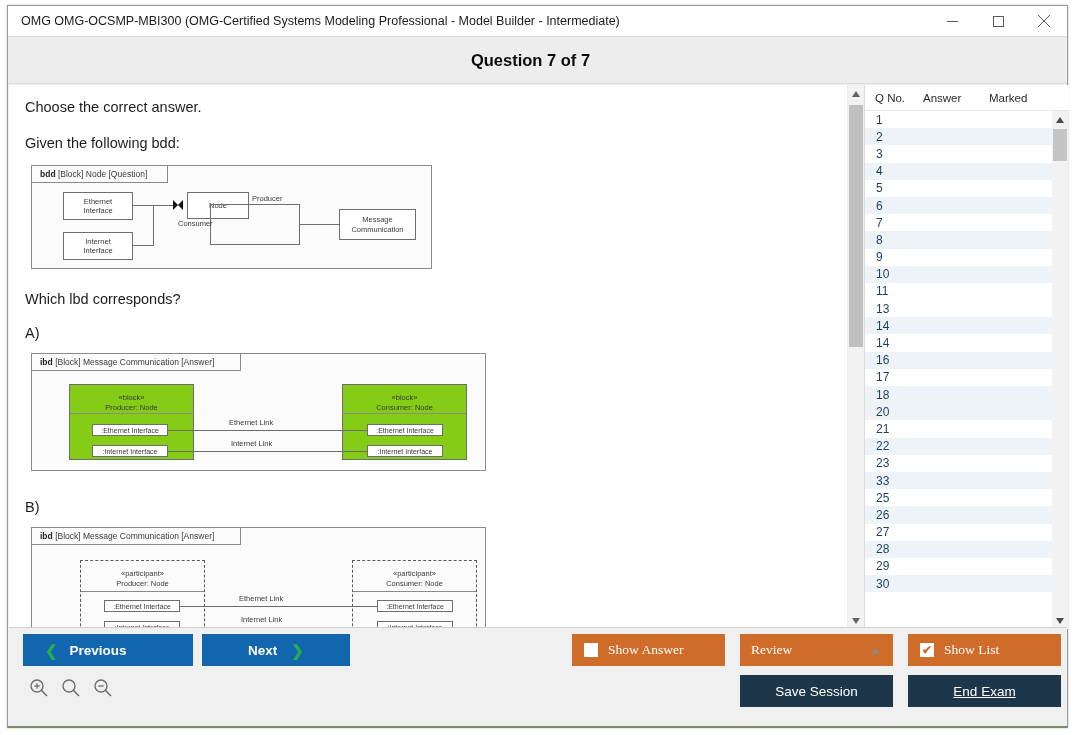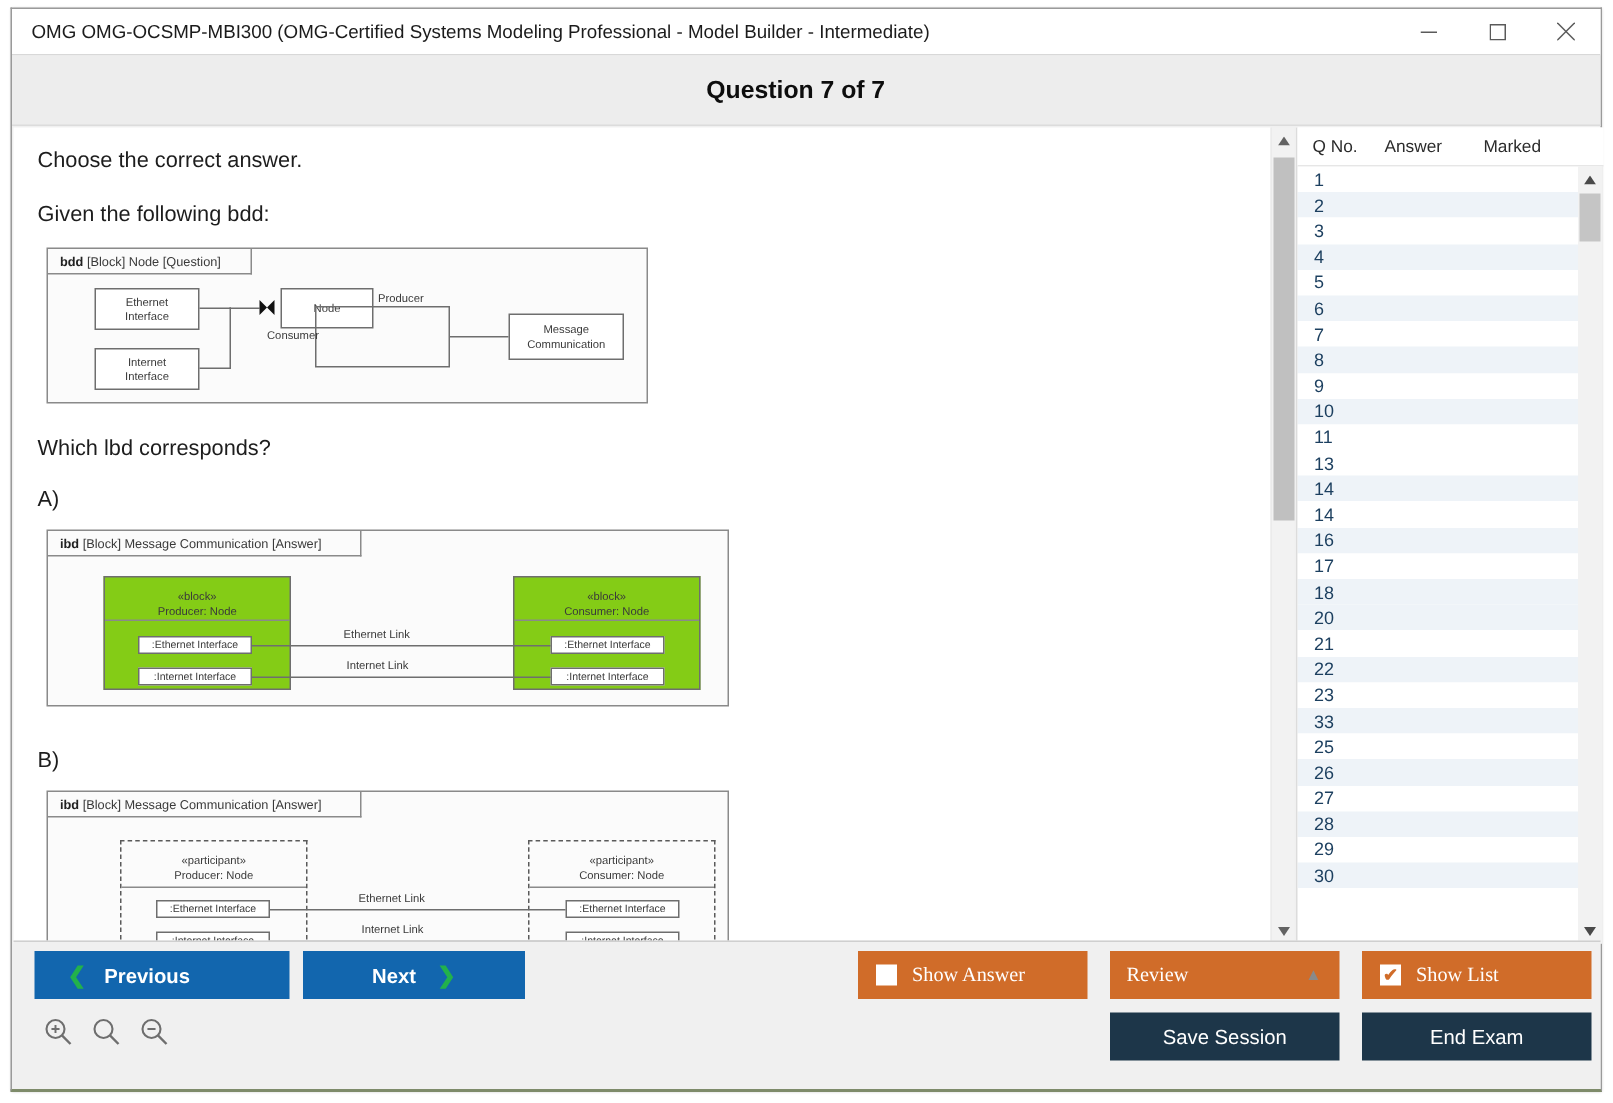--- a/index.html
+++ b/index.html
@@ -204,20 +204,21 @@
     color: #d06c29; font-size: 12px; font-weight: bold;
     display: flex; align-items: center; justify-content: center; line-height: 1;
   }
   #save-session-btn {
     left: 731px; top: 47px; width: 153px; height: 32px;
     justify-content: center;
   }
   #end-exam-btn {
     left: 899px; top: 47px; width: 153px; height: 32px;
     justify-content: center;
+    text-decoration: underline;
   }
 
   #zoom-controls {
     position: absolute; left: 20px; top: 50px;
     display: flex; align-items: center; gap: 12px;
   }
   .zoom-icon { cursor: pointer; display: block; color: #6e6e6e; }
 
   
   .diagram {

